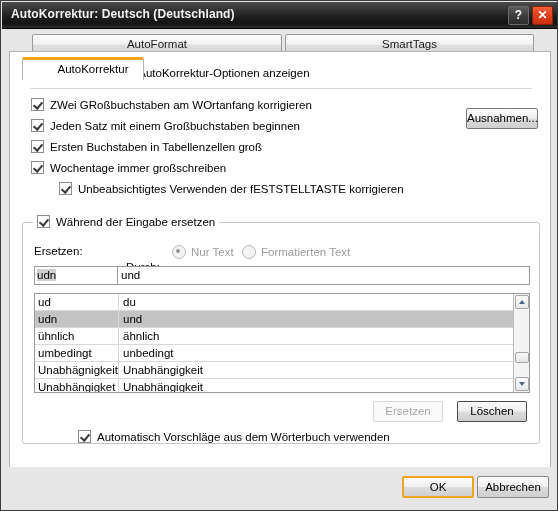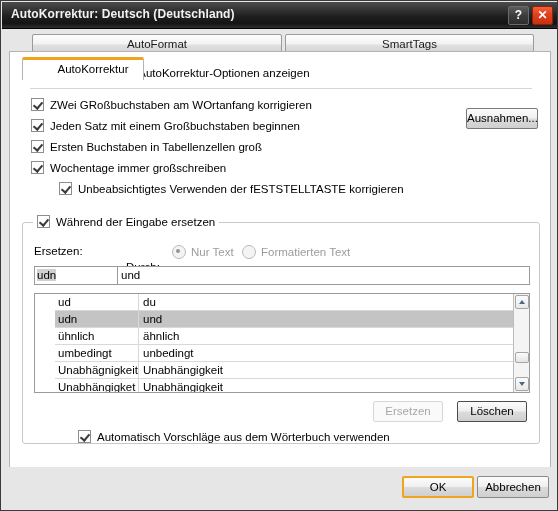--- a/index.html
+++ b/index.html
@@ -270,21 +270,20 @@
   #listbox {
     position: absolute;
     left: 11px; top: 70px;
     width: 496px;
     height: 100px;
     box-sizing: border-box;
     border: 1px solid #9a9a9a;
     background: #ffffff;
     display: flex;
     overflow: hidden;
-    padding-left: 20px;
   }
   #list-rows {
     flex: 1;
     overflow: hidden;
   }
   .list-row {
     display: flex;
     height: 16px;
     font-size: 11.5px;
     line-height: 16px;

